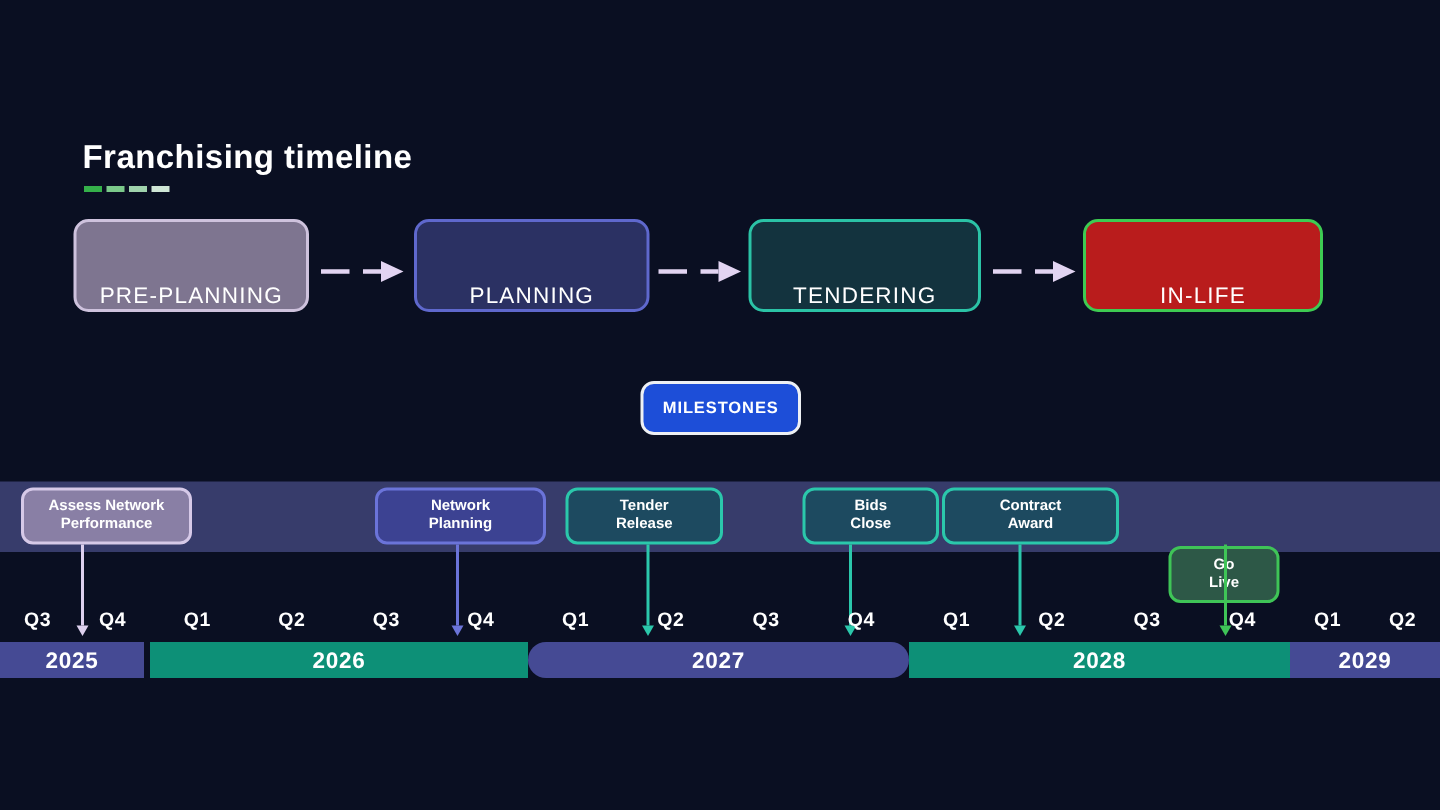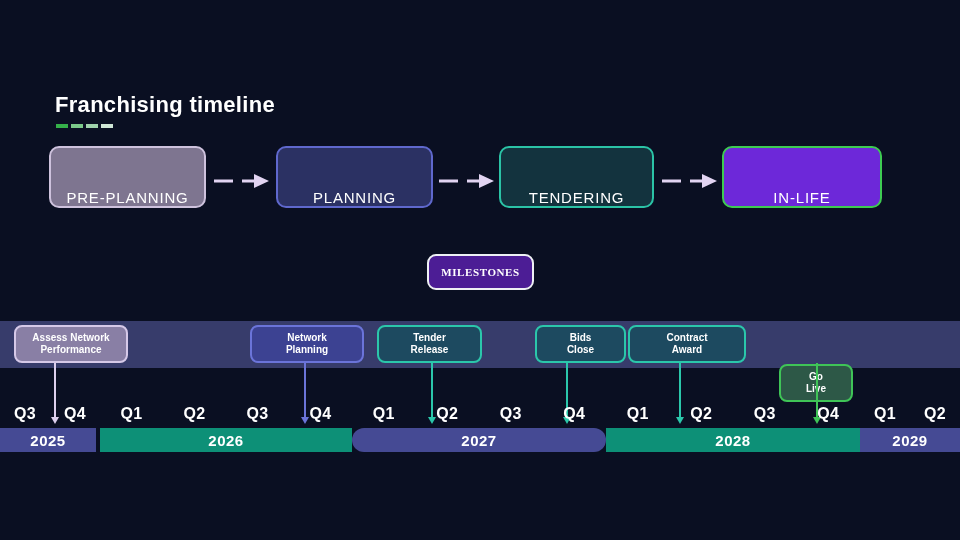--- a/index.html
+++ b/index.html
@@ -20,31 +20,31 @@
 
   
   .stage{
     position:absolute;top:146px;height:62px;border-radius:10px;border:2px solid;
     display:flex;align-items:flex-end;justify-content:center;box-sizing:border-box;
     color:#fff;font-weight:normal;font-size:15px;letter-spacing:.8px;
   }
   .stage-pre{left:49px;width:157px;background:#7e7590;border-color:#cec2dd;}
   .stage-plan{left:276px;width:157px;background:#2b3163;border-color:#5f68cd;}
   .stage-tender{left:499px;width:155px;background:#13333e;border-color:#2bc3a6;}
-  .stage-inlife{left:722px;width:160px;background:#6d28d9;border-color:#3ecb52;}
+  .stage-inlife{left:722px;width:160px;background:#b91c1c;border-color:#3ecb52;}
 
   .stage-arrow{position:absolute;top:171px;width:60px;height:20px;}
   .sa1{left:212px}.sa2{left:437px}.sa3{left:660px}
 
   
   .milestones-btn{
     position:absolute;left:427px;top:254px;width:107px;height:36px;
-    background:#4c1d95;border:2px solid #eef0f4;border-radius:9px;box-sizing:border-box;
+    background:#1d4ed8;border:2px solid #eef0f4;border-radius:9px;box-sizing:border-box;
     display:flex;align-items:center;justify-content:center;
-    color:#fff;font-weight:bold;font-size:11px;letter-spacing:.6px;font-family:Liberation Serif, serif;
+    color:#fff;font-weight:bold;font-size:11px;letter-spacing:.6px;
   }
 
   
   .band{position:absolute;left:0;top:321px;width:960px;height:47px;background:#373c6b;}
 
   .ms-box{
     position:absolute;top:325px;height:38px;border-radius:8px;border:2px solid;
     box-sizing:border-box;display:flex;align-items:center;justify-content:center;
     text-align:center;color:#fff;font-weight:bold;font-size:10px;line-height:1.25;
   }
@@ -60,21 +60,21 @@
   .ptr-head{width:0;height:0;margin:0 auto;
     border-left:4px solid transparent;border-right:4px solid transparent;border-top:7px solid;}
   .pc-lavender .ptr-line{background:#ddd0ee}.pc-lavender .ptr-head{border-top-color:#ddd0ee}
   .pc-indigo .ptr-line{background:#6b74d9}.pc-indigo .ptr-head{border-top-color:#6b74d9}
   .pc-teal .ptr-line{background:#2bc7ab}.pc-teal .ptr-head{border-top-color:#2bc7ab}
   .pc-green .ptr-line{background:#3fc457}.pc-green .ptr-head{border-top-color:#3fc457}
 
   
   .q{
     position:absolute;top:405px;transform:translateX(-50%);
-    color:#fff;font-weight:bold;font-size:16px;letter-spacing:.4px;
+    color:#fff;font-weight:bold;font-size:13px;letter-spacing:.4px;
   }
 
   
   .yr{
     position:absolute;top:428px;height:24px;box-sizing:border-box;
     display:flex;align-items:center;justify-content:center;
     color:#fff;font-weight:bold;font-size:15px;letter-spacing:.5px;
   }
   .yr-purple{background:#454a94;}
   .yr-teal{background:#0d9077;}

